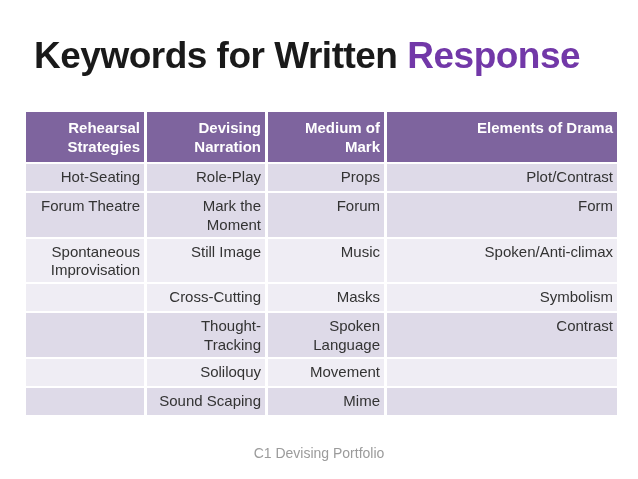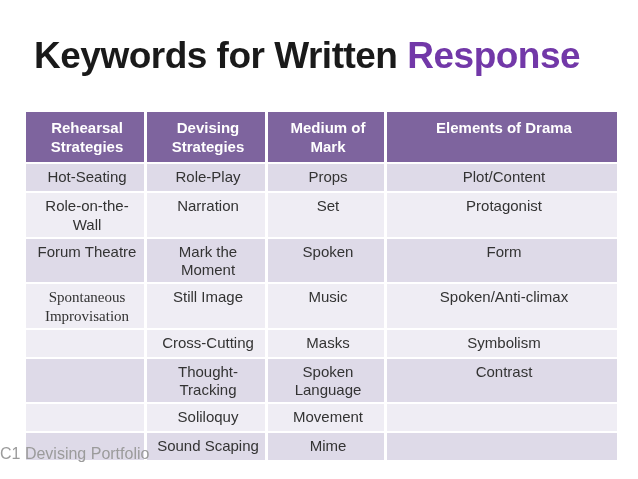--- a/index.html
+++ b/index.html
@@ -13,77 +13,71 @@
     color:var(--title-main,#1a1a1a);white-space:nowrap;
   }
   #title .accent{color:var(--title-accent,#7238A8);}
   table.kw{
     position:absolute;left:23px;top:110px;width:594px;
     border-collapse:collapse;table-layout:fixed;
   }
   table.kw th,table.kw td{
     border-top:2px solid #fff;border-bottom:2px solid #fff;
     border-left:3px solid #fff;border-right:3px solid #fff;
-    padding:4px 4px 2px 8px;text-align:center;vertical-align:top;
+    padding:4px 4px 2px 8px;text-align:right;vertical-align:top;
     overflow:hidden;line-height:1.25;
   }
   table.kw th{
     background:var(--header-bg,#7E649E);color:var(--header-text,#ffffff);
     font-size:15px;font-weight:700;height:41px;padding-top:7px;
   }
   table.kw td{
     font-size:15px;color:var(--cell-text,#333333);height:21px;
   }
   tr.band-dark td{background:var(--band-dark,#DEDAE8);}
   tr.band-light td{background:var(--band-light,#EFEDF4);}
   tr.tall td{height:34px;}
-  td.small{font-size:12px;line-height:1.3;padding-top:5px;font-family:Liberation Serif, serif;}
+  td.small{font-size:12px;line-height:1.3;padding-top:5px;}
   #footer-caption{
-    position:absolute;left:0;right:0;top:445px;text-align:left;
-    font-size:16px;color:var(--footer-text,#9B9B9B);z-index:2;
+    position:absolute;left:0;right:0;top:445px;text-align:center;
+    font-size:14px;color:var(--footer-text,#9B9B9B);z-index:2;
   }
 </style>
 </head>
 <body>
 
 <div id="slide">
   <div id="title"><span>Keywords for Written </span><span class="accent">Response</span></div>
 
   <table class="kw">
     <colgroup>
       <col style="width:121px">
         <col style="width:121px">
         <col style="width:119px">
         <col style="width:233px">
     </colgroup>
     <thead>
       <tr>
         <th>Rehearsal Strategies</th>
-        <th>Devising Strategies</th>
+        <th>Devising Narration</th>
         <th>Medium of Mark</th>
         <th>Elements of Drama</th>
       </tr>
     </thead>
     <tbody>
         <tr class="band-dark">
           <td>Hot-Seating</td>
           <td>Role-Play</td>
           <td>Props</td>
-          <td>Plot/Content</td>
-        </tr>
-        <tr class="band-light">
-          <td>Role-on-the-Wall</td>
-          <td>Narration</td>
-          <td>Set</td>
-          <td>Protagonist</td>
+          <td>Plot/Contrast</td>
         </tr>
         <tr class="band-dark">
           <td>Forum Theatre</td>
           <td>Mark the Moment</td>
-          <td>Spoken</td>
+          <td>Forum</td>
           <td>Form</td>
         </tr>
         <tr class="band-light tall">
           <td class="small">Spontaneous Improvisation</td>
           <td>Still Image</td>
           <td>Music</td>
           <td>Spoken/Anti-climax</td>
         </tr>
         <tr class="band-light">
           <td></td>

